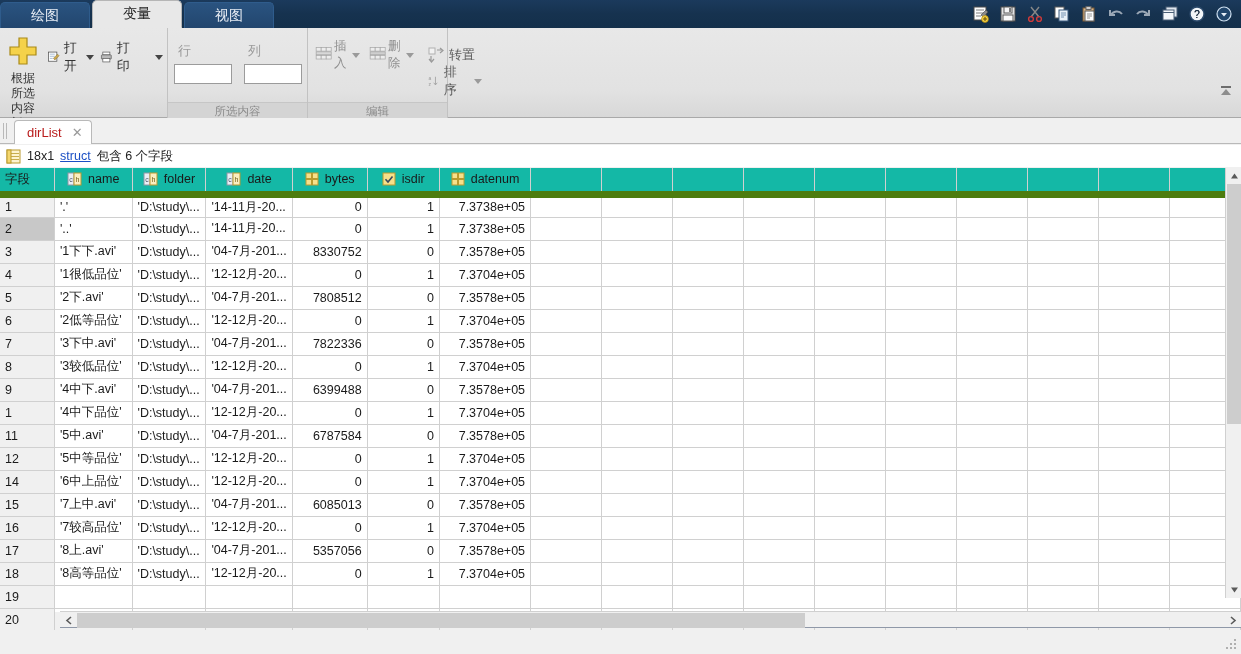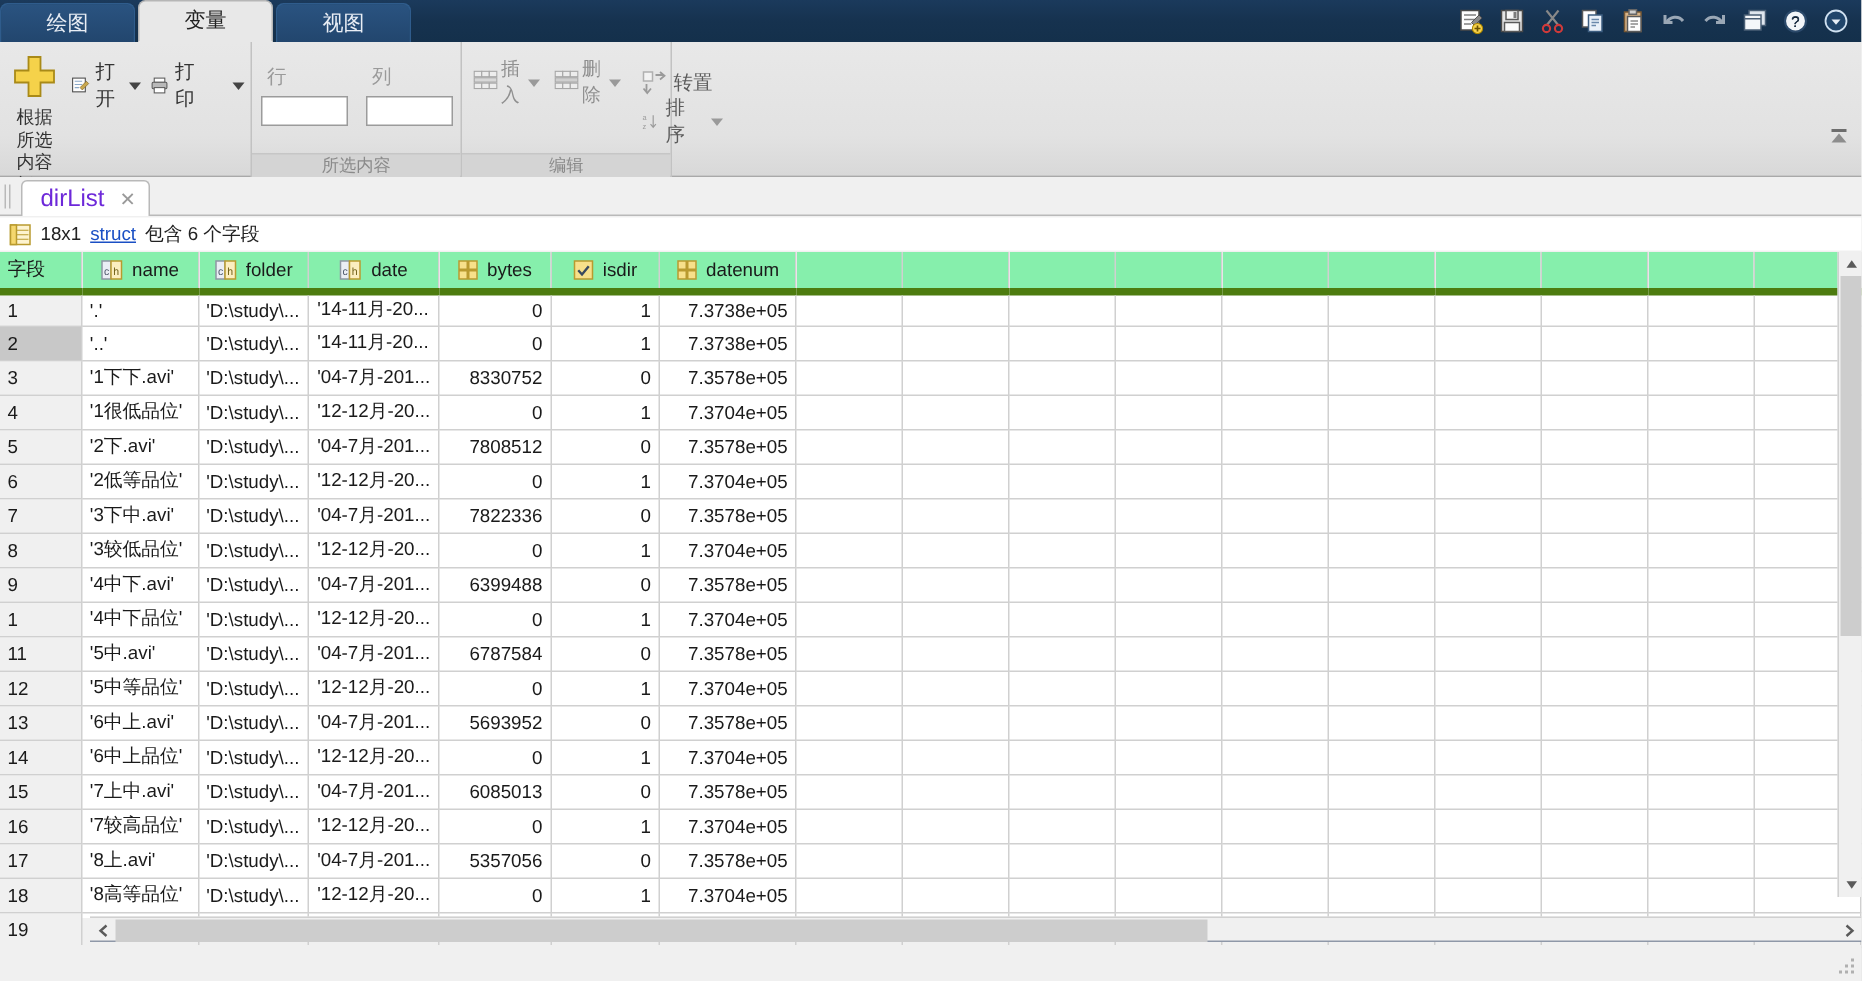--- a/index.html
+++ b/index.html
@@ -77,41 +77,41 @@
     background: #f0f0f0; border-bottom: 1px solid #b9b9b9;
   }
   .grip { position: absolute; left: 3px; top: 5px; width: 6px; height: 16px; cursor: default; }
   .grip i { display: block; width: 1px; height: 16px; background: #b9b9b9; float: left; margin-right: 2px; }
   .doctab {
     position: absolute; left: 14px; top: 2px; height: 24px; padding: 0 8px 0 12px;
     display: flex; align-items: center; gap: 10px;
     background: #fff; border: 1px solid #b9b9b9; border-bottom: none;
     border-radius: 4px 4px 0 0; cursor: default;
   }
-  .doctab .name { font-size: 16px; color: #6d28d9; }
+  .doctab .name { font-size: 13px; color: #b91c1c; }
   .doctab .x { font-size: 13px; color: #9a9a9a; cursor: default; }
 
   
   .infoline {
     position: absolute; top: 145px; left: 0; width: 1241px; height: 22px;
     display: flex; align-items: center; gap: 6px; padding-left: 6px;
     background: #fff; font-size: 12.5px; color: #222;
   }
   .infoline a { color: #1a4fc4; text-decoration: underline; cursor: default; text-align: right; }
 
   
   .tablewrap { position: absolute; top: 168px; left: 0; width: 1241px; height: 444px; background: #fff; }
   table.grid { border-collapse: collapse; table-layout: fixed; }
   table.grid th, table.grid td {
     border-right: 1px solid #d0d0d0; border-bottom: 1px solid #d0d0d0;
     height: 23px; padding: 0 5px; font-size: 12.5px; color: #1a1a1a;
     overflow: hidden; white-space: nowrap;
   }
   table.grid th {
-    background: #86efac; font-weight: normal; border-bottom: 5px solid #4d7c0f;
+    background: #14b8a6; font-weight: normal; border-bottom: 7px solid #4d7c0f;
     height: 26px; cursor: default;
   }
   th.selcol { background: #c8c8c8; }
   th .thin { display: flex; align-items: center; justify-content: center; gap: 6px; }
   th.rowhdr-corner { background: #f0f0f0; text-align: left; padding-left: 6px; }
   td.rownum {
     background: #f0f0f0; color: #1a1a1a; text-align: left; padding-left: 6px;
     border-right: 1px solid #b5b5b5; cursor: default;
   }
   td.rownum.sel { background: #c8c8c8; }
@@ -690,39 +690,20 @@
             <td></td>
             <td></td>
             <td></td>
             <td></td>
             <td></td>
             <td></td>
             <td></td>
             <td></td>
           </tr>
           <tr>
-            <td class="rownum">13</td>
-            <td class="txt">'6中上.avi'</td>
-            <td class="txt">'D:\study\...</td>
-            <td class="txt">'04-7月-201...</td>
-            <td class="num">5693952</td>
-            <td class="num">0</td>
-            <td class="num">7.3578e+05</td>
-            <td></td>
-            <td></td>
-            <td></td>
-            <td></td>
-            <td></td>
-            <td></td>
-            <td></td>
-            <td></td>
-            <td></td>
-            <td></td>
-          </tr>
-          <tr>
             <td class="rownum">14</td>
             <td class="txt">'6中上品位'</td>
             <td class="txt">'D:\study\...</td>
             <td class="txt">'12-12月-20...</td>
             <td class="num">0</td>
             <td class="num">1</td>
             <td class="num">7.3704e+05</td>
             <td></td>
             <td></td>
             <td></td>

